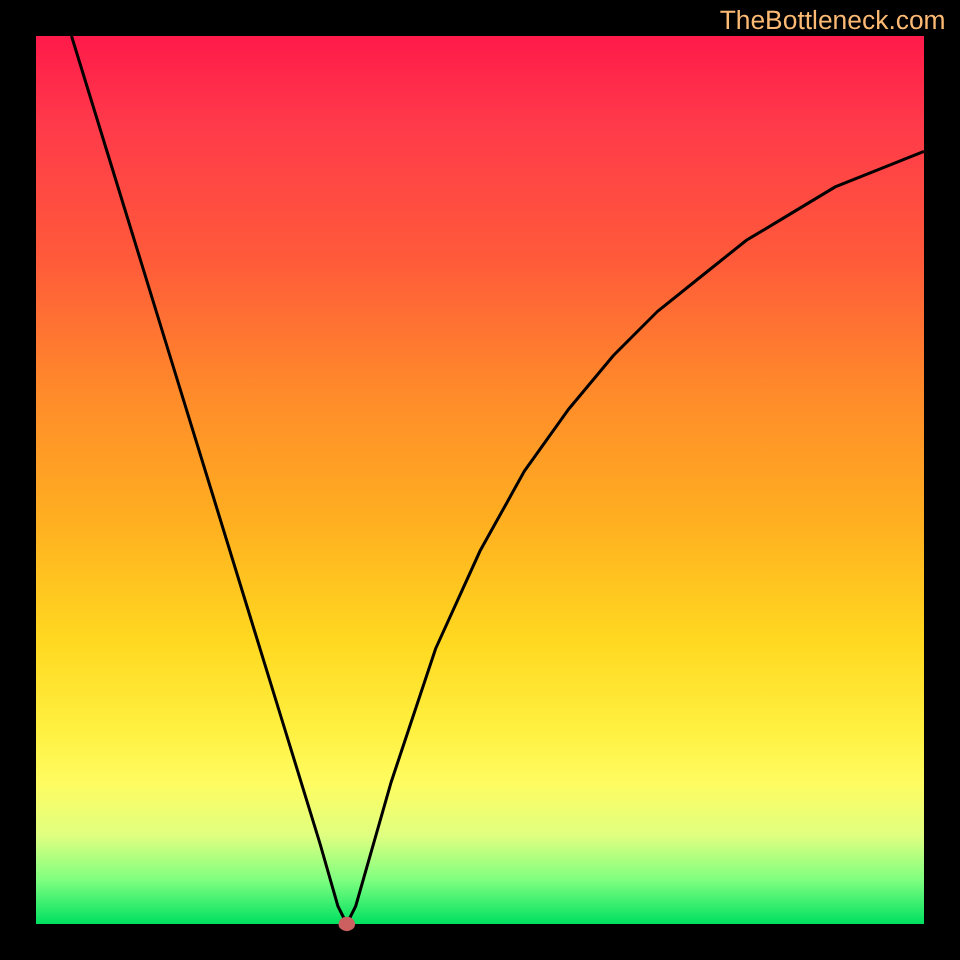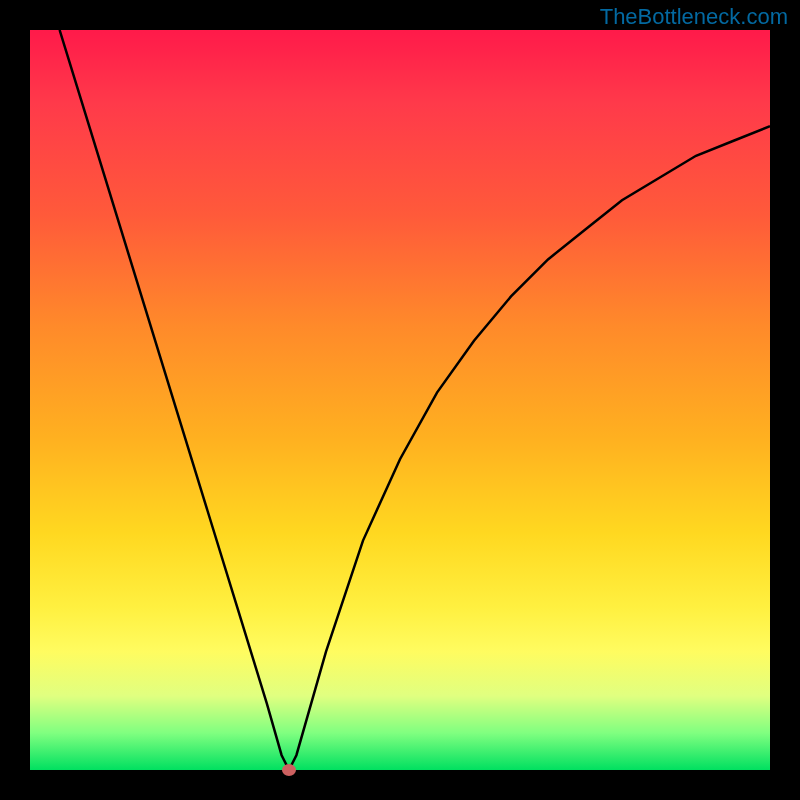--- a/index.html
+++ b/index.html
@@ -8,21 +8,21 @@
     width: 800px;
     height: 800px;
     background: #000;
     font-family: Arial, sans-serif;
     position: relative;
   }
   .watermark {
     position: absolute;
     top: 4px;
     right: 12px;
-    color: #0369a1;
+    color: #fdba74;
     font-size: 22px;
     font-weight: 500;
     z-index: 10;
   }
   .chart-container {
     position: absolute;
     top: 30px;
     left: 30px;
     width: 740px;
     height: 740px;

